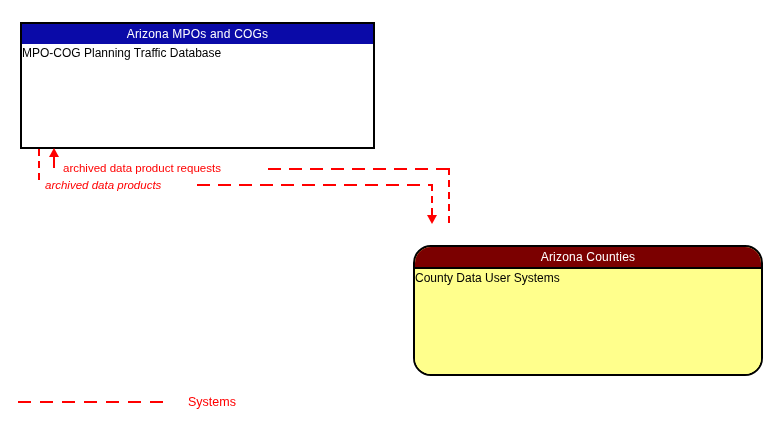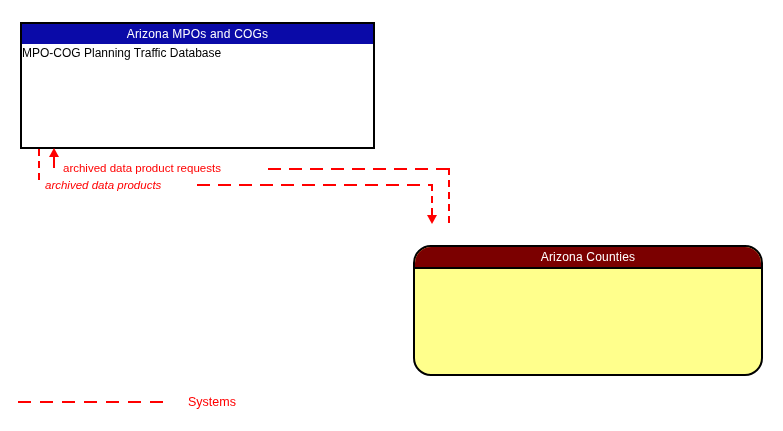--- a/index.html
+++ b/index.html
@@ -37,20 +37,21 @@
 
 <div class="canvas">
 
   <div class="node node-mpo">
     <div class="node-header hdr-blue">Arizona MPOs and COGs</div>
     <div class="node-body">MPO-COG Planning Traffic Database</div>
   </div>
 
   <div class="node node-county">
     <div class="node-header hdr-maroon">Arizona Counties</div>
+    <div class="node-body body-yellow">County Data User Systems</div>
   </div>
 
   <div class="arrow-up" style="left:49px;top:148px;"></div>
   <div class="vsolid" style="left:53px;top:156px;height:12px;"></div>
   <span class="flow-label" style="left:63px;top:162px;">archived data product requests</span>
   <div class="hdash" style="left:268px;top:168px;width:182px;"></div>
   <div class="vdash" style="left:448px;top:168px;height:57px;"></div>
 
   <div class="vdash" style="left:38px;top:149px;height:36px;"></div>
   <span class="flow-label" style="left:45px;top:179px;font-style:italic;">archived data products</span>

